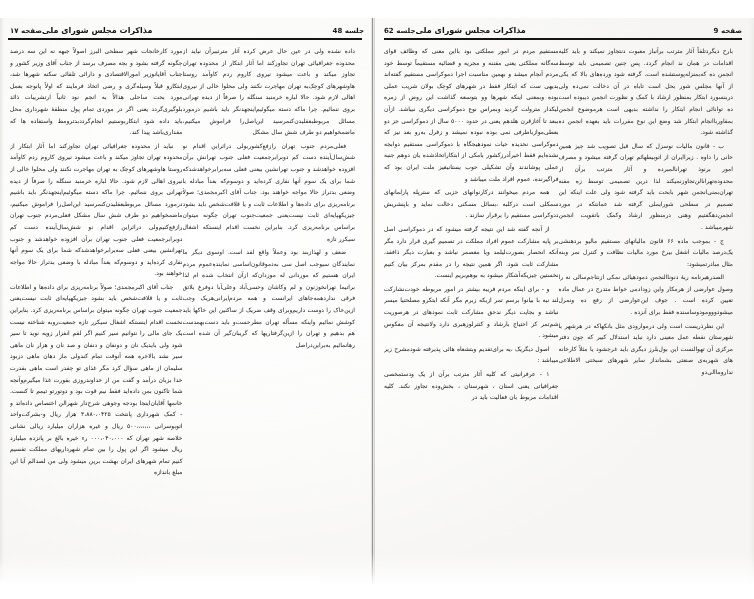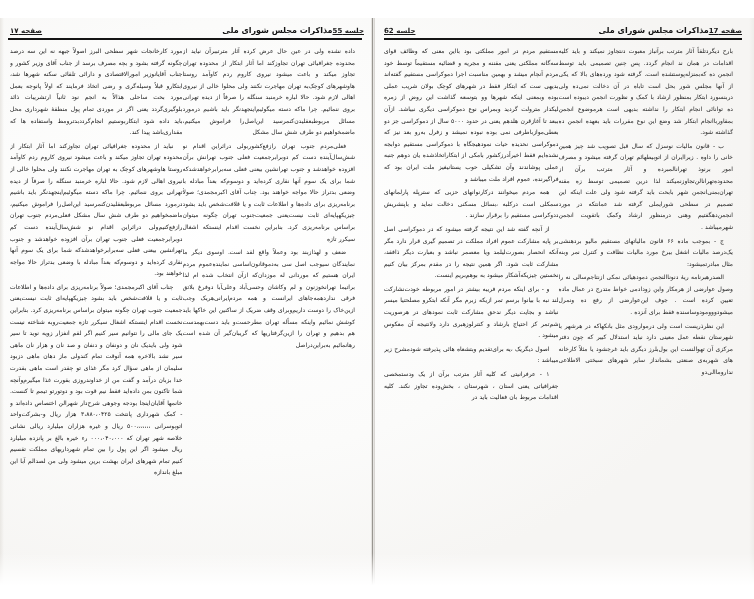--- a/index.html
+++ b/index.html
@@ -79,25 +79,24 @@
   }
   .page-left .page-header  { padding: 0 8px 0 10px; }
   .page-right .page-header { padding: 0 12px 0 12px; }
 
   .hdr-side {
     flex: 0 0 auto;
     white-space: nowrap;
     font-size: 7px;
     font-weight: 600;
     color: #1a1a1a;
-    text-decoration: underline;
   }
   .hdr-center {
     flex: 1 1 auto;
-    text-align: right;
+    text-align: left;
     white-space: nowrap;
     font-size: 8px;
     font-weight: 700;
     color: #141414;
   }
 
   .header-rule {
     position: absolute;
     left: 8px;
     right: 10px;
@@ -188,21 +187,21 @@
 <body>
 
 <div class="scan">
   <div class="paper-tone"></div>
 
   <div class="spread">
 
     <div class="page page-left">
 
       <div class="page-header">
-        <span class="hdr-side">جلسه 55</span>
+        <span class="hdr-side">جلسه 48</span>
         <span class="hdr-center">مذاکرات مجلس شورای ملی</span>
         <span class="hdr-side">صفحه ۱۷</span>
       </div>
       <div class="header-rule"></div>
 
       <div class="columns">
 
         <div class="col">
 
           <p class="para first">مورد کارخانجات شهر سطحی البرز اصولاً جبهه نه این سه درصد چگونه گرفته بشود و بچه مصرف برسد از جناب آقای وزیر کشور و جناب آقایانوزیر امورالاقتصادی و دارائی تلقائی سکنه شهرها شد، ابتکارو قبلاً وسیله‌گری و رضی اتخاذ فرمایند که اولاً پانوجه بعمل مورد بحث ساحلی هذالاً به انجم نود ثانیاً ارتشریبات ذائد بلوگیری‌گردد یعنی اگر در موردی تمام پول منطقهٔ شهرداری محل باید داده شود ابتکاربوستیم انجام‌گرددبدترومط واستفاده ها که مقداری‌باشد پیدا کند.</p>
@@ -217,21 +216,21 @@
           <p class="para indent">ضعف و لهذازبند بود وعملاً واقع لقد است. اوسوی دیگر ما نمایندگان سیوجب اصل سی به‌دموقانون‌اساسی نماینده‌عموم مردم ایران هستیم که موردانی له موزدان‌که ازآن انتخاب شده ام لذا براتیما تهرانخوزنون و لم وکاشان وحسی‌آباد وعلی‌آبا دوفرغ بلاتق فرقی ندارد‌همه‌جاهای ایرانست و همه مردم‌ایرانی‌هریک وجب ازین‌خاک را دوست داریم‌وبرای وقف ضریک از ساکنین این خاکها باید کوشش نمائیم واینکه مسأله تهران مطرحست‌و باید دست‌بهمدست هم بدهیم و تهران را ازین‌گرفتاریها که گریبان‌گیر آن شده است رهانمائیم به‌براین‌دراصل</p>
           <div class="blank-tail"></div>
         </div>
 
       </div>
     </div>
 
     <div class="page page-right">
 
       <div class="page-header">
-        <span class="hdr-side">صفحه 17</span>
+        <span class="hdr-side">صفحه 9</span>
         <span class="hdr-center">مذاکرات مجلس شورای ملی</span>
         <span class="hdr-side">جلسه 62</span>
       </div>
       <div class="header-rule"></div>
 
       <div class="columns">
 
         <div class="col">
 
           <p class="para first">مستقیم مردم در امور مملکتی بود بااین معنی که وظائف قوای سه‌گانه مملکتی یعنی مقننه و مجریه و قضائیه مستقیماً توسط خود مردم آنچام میشد و بهمین مناسبت اجرا دموکراسی مستقیم گفته‌اند بدیهی ست که ابتکار فقط در شهرهای کوچک بولان شریب عملی بوده وبمعنی اینکه شهرها وو بتوسعه گذاشت این روض از زمره لیکدار مترولت گردید وبمراس نوع دموکراسی دیگری نبیاشد. ازآن ببعد تا آغازقرن هلدهم یعنی در حدود ۵۰۰۰ سال از دموکراسی جز دو بعطی‌موازباطرفی نمی بوده نبوده نمیشد و زفرل به‌رو بعد نیز که دموکراسی نحدیده حیات نمودهیجگاه با دموکراسی مستقیم دوابجه نشده‌ایم فقط اخیرأدرزکشور بامکی از ابتکاراتخاذشده یان دوهم جنبه عملی پوشاندند وآن تشکیلی حوب یستانیغیز ملت ایران بود که فراگیرنده، عموم افراد ملت میباشد و</p>

